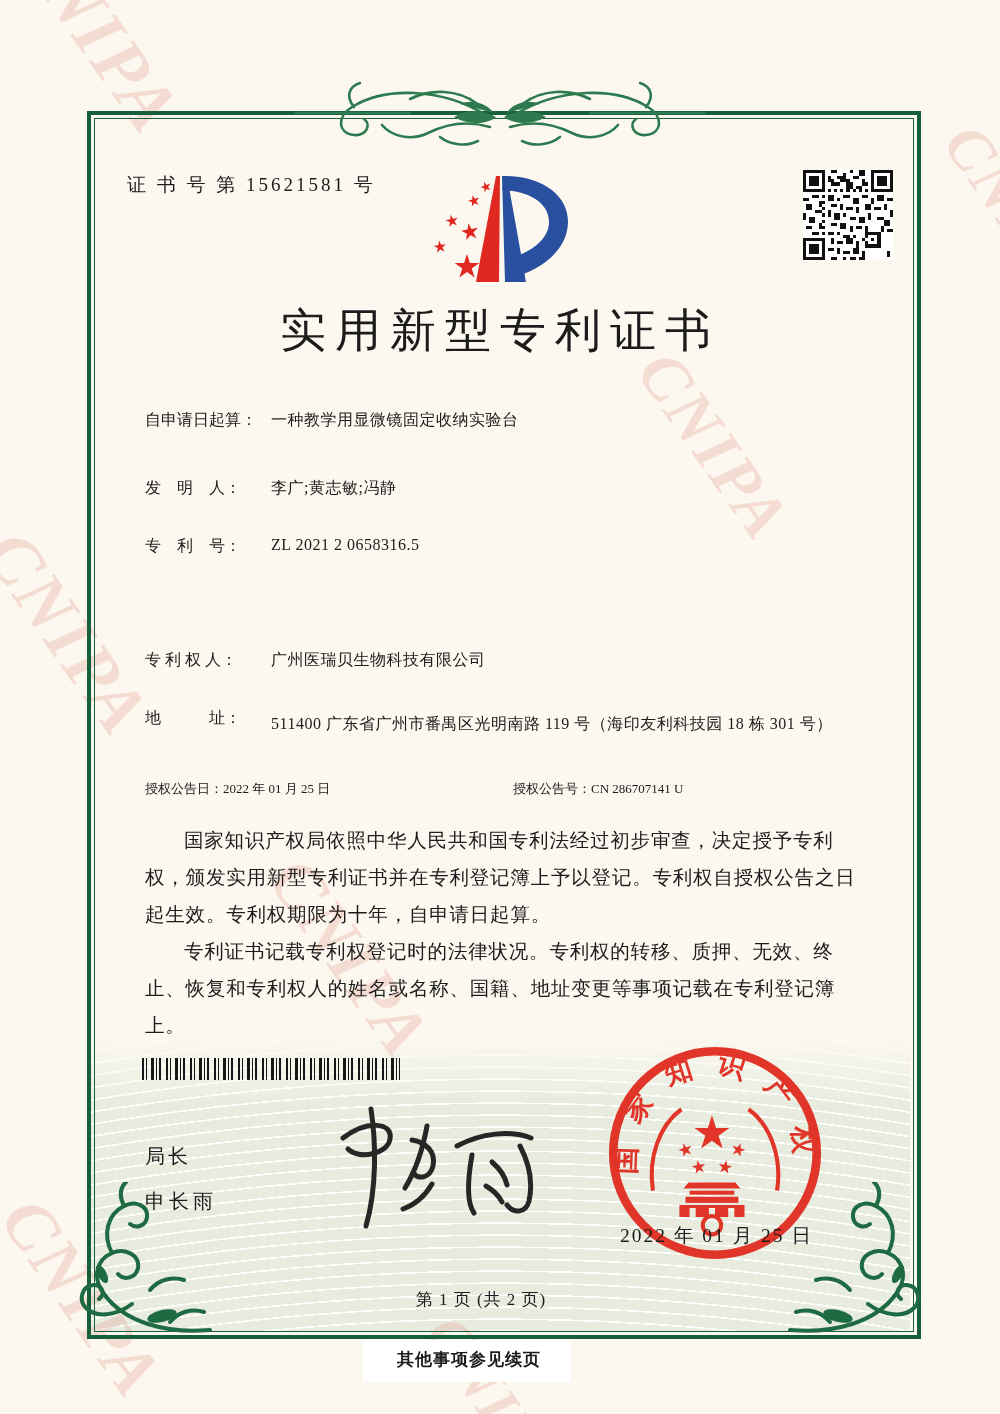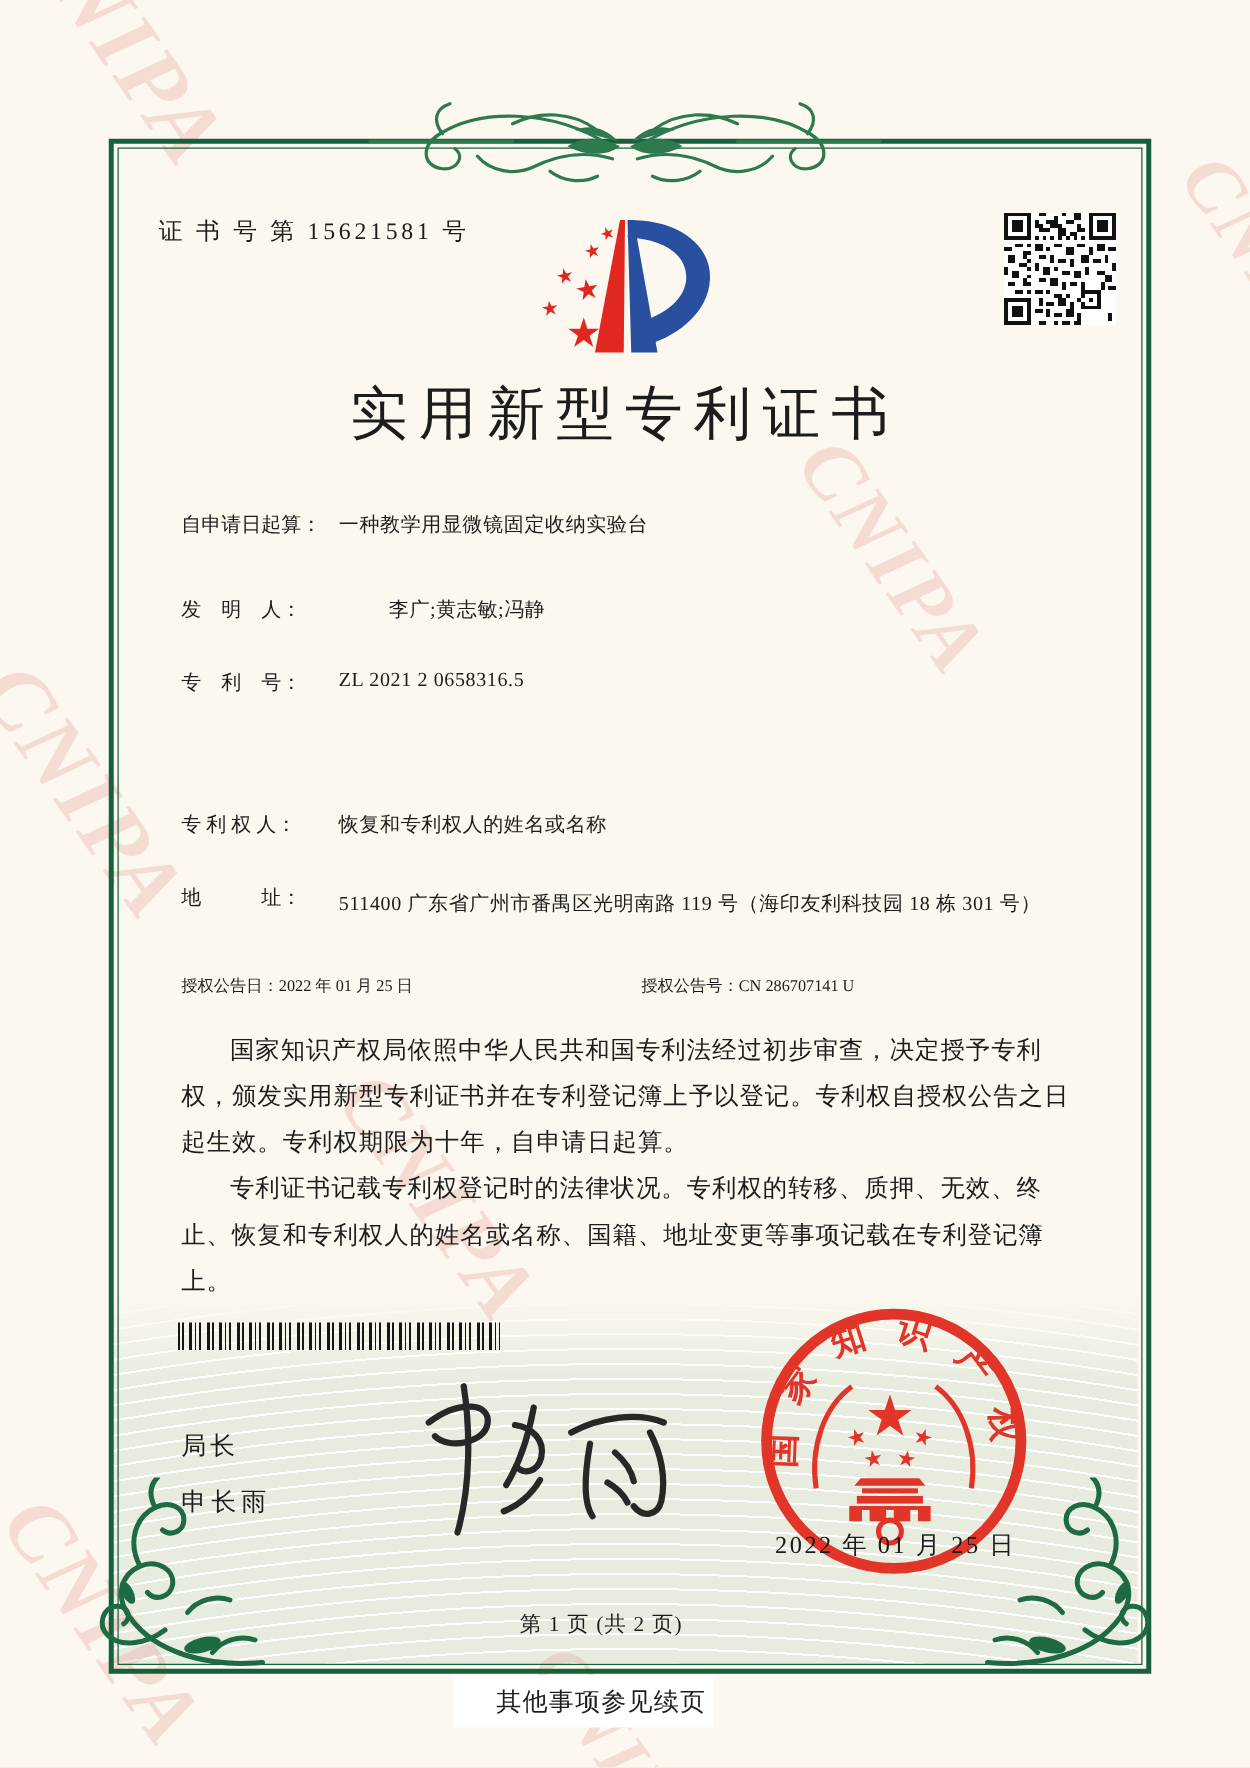--- a/index.html
+++ b/index.html
@@ -42,21 +42,21 @@
       #161616 9px 12px,rgba(0,0,0,0) 12px 14px,
       #161616 14px 15px,rgba(0,0,0,0) 15px 17px,
       #161616 17px 19px,rgba(0,0,0,0) 19px 24px);}
   .signer-title{position:absolute;left:145px;top:1143px;font-size:20px;letter-spacing:3px;z-index:2;}
   .signer-name{position:absolute;left:145px;top:1188px;font-size:20px;letter-spacing:4px;z-index:2;}
   .signature{position:absolute;left:315px;top:1096px;width:230px;height:140px;z-index:3;}
   .seal{position:absolute;left:598px;top:1036px;width:234px;height:234px;z-index:3;opacity:.94;}
   .seal-date{position:absolute;left:620px;top:1222px;font-size:19.5px;letter-spacing:2px;color:#1b1b1b;z-index:4;}
   .page-no{position:absolute;left:0;top:1288px;width:962px;text-align:center;font-size:17px;z-index:2;letter-spacing:1px;}
   .footer-note-box{position:absolute;left:363px;top:1340px;width:208px;height:42px;background:#ffffff;z-index:2;}
-  .footer-note{padding:8px 0 0 34px;font-size:20px;letter-spacing:1px;}
+  .footer-note{padding:8px 0 0 34px;font-size:17px;letter-spacing:1px;font-weight:bold;}
 </style>
 </head>
 <body>
 
 <div class="page">
 
   <span class="wm" style="left:-22px;top:-14px;font-size:74px;">CNIPA</span>
   <span class="wm" style="left:916px;top:178px;font-size:62px;">CNIPA</span>
   <span class="wm" style="left:608px;top:408px;font-size:66px;">CNIPA</span>
   <span class="wm" style="left:-48px;top:592px;font-size:72px;">CNIPA</span>
@@ -154,31 +154,31 @@
       M8 25h2v1H8z M11 25h1v2h-1z M13 26h2v1h-2z M16 25h2v2h-2z M19 26h1v2h-1z
       M27 26h1v2h-1z M9 28h2v1H9z M13 28h1v1h-1z M15 28h2v1h-2z M18 28h2v1h-2z"></path>
   </svg>
 
   <div class="title">实用新型专利证书</div>
 
   <div class="field-row" style="top:410px;left:145px;">
     <span class="field-label">自申请日起算：</span>
     <span class="field-value">一种教学用显微镜固定收纳实验台</span>
   </div>
-  <div class="field-row" style="top:478px;left:145px;gap:40px;">
+  <div class="field-row" style="top:478px;left:145px;">
     <span class="field-label">发　明　人：</span>
     <span class="field-value">李广;黄志敏;冯静</span>
   </div>
   <div class="field-row" style="top:536px;left:145px;">
     <span class="field-label">专　利　号：</span>
     <span class="field-value">ZL 2021 2 0658316.5</span>
   </div>
   <div class="field-row" style="top:650px;left:145px;">
     <span class="field-label">专 利 权 人：</span>
-    <span class="field-value">恢复和专利权人的姓名或名称</span>
+    <span class="field-value">广州医瑞贝生物科技有限公司</span>
   </div>
   <div class="field-row addr" style="top:708px;left:145px;">
     <span class="field-label">地　　　址：</span>
     <span class="field-value">511400 广东省广州市番禺区光明南路 119 号（海印友利科技园 18 栋 301 号）</span>
   </div>
 
   <div class="grant-row" style="top:780px;">
     <span class="grant-left">
       <span>授权公告日：</span><span>2022 年 01 月 25 日</span>
     </span>

